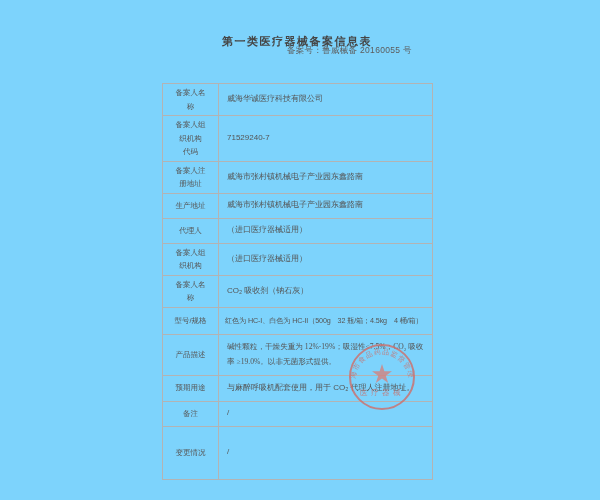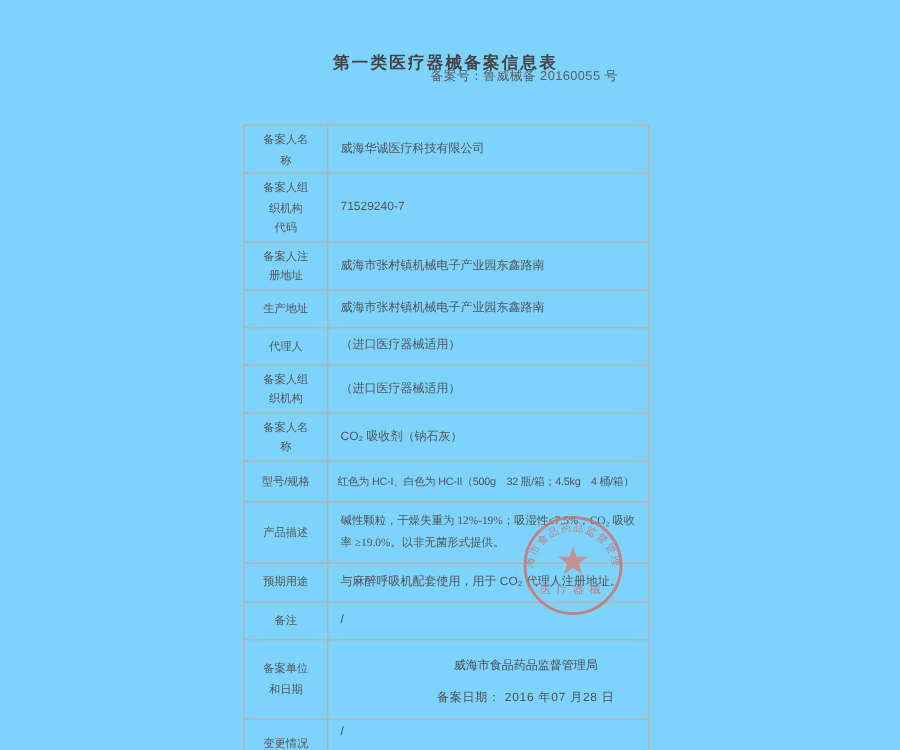--- a/index.html
+++ b/index.html
@@ -126,28 +126,20 @@
         </tr>
         <tr>
           <td class="label-cell">预期用途</td>
           <td class="value-cell">与麻醉呼吸机配套使用，用于 CO₂ 代理人注册地址。</td>
         </tr>
         <tr>
           <td class="label-cell">备注</td>
           <td class="value-cell">/</td>
         </tr>
         <tr>
-          <td class="label-cell">备案单位
-和日期</td>
-          <td class="value-cell">
-            <div class="org-line">威海市食品药品监督管理局</div>
-            <div class="date-line">备案日期：  2016 年07 月28 日</div>
-          </td>
-        </tr>
-        <tr>
           <td class="label-cell">变更情况</td>
           <td class="value-cell">/</td>
         </tr>
       </tbody>
   </table>
 
   <svg class="stamp" viewBox="0 0 76 76">
     <defs>
       <path id="arc" d="M 11,42 A 27,27 0 1 1 65,42" fill="none"></path>
     </defs>

